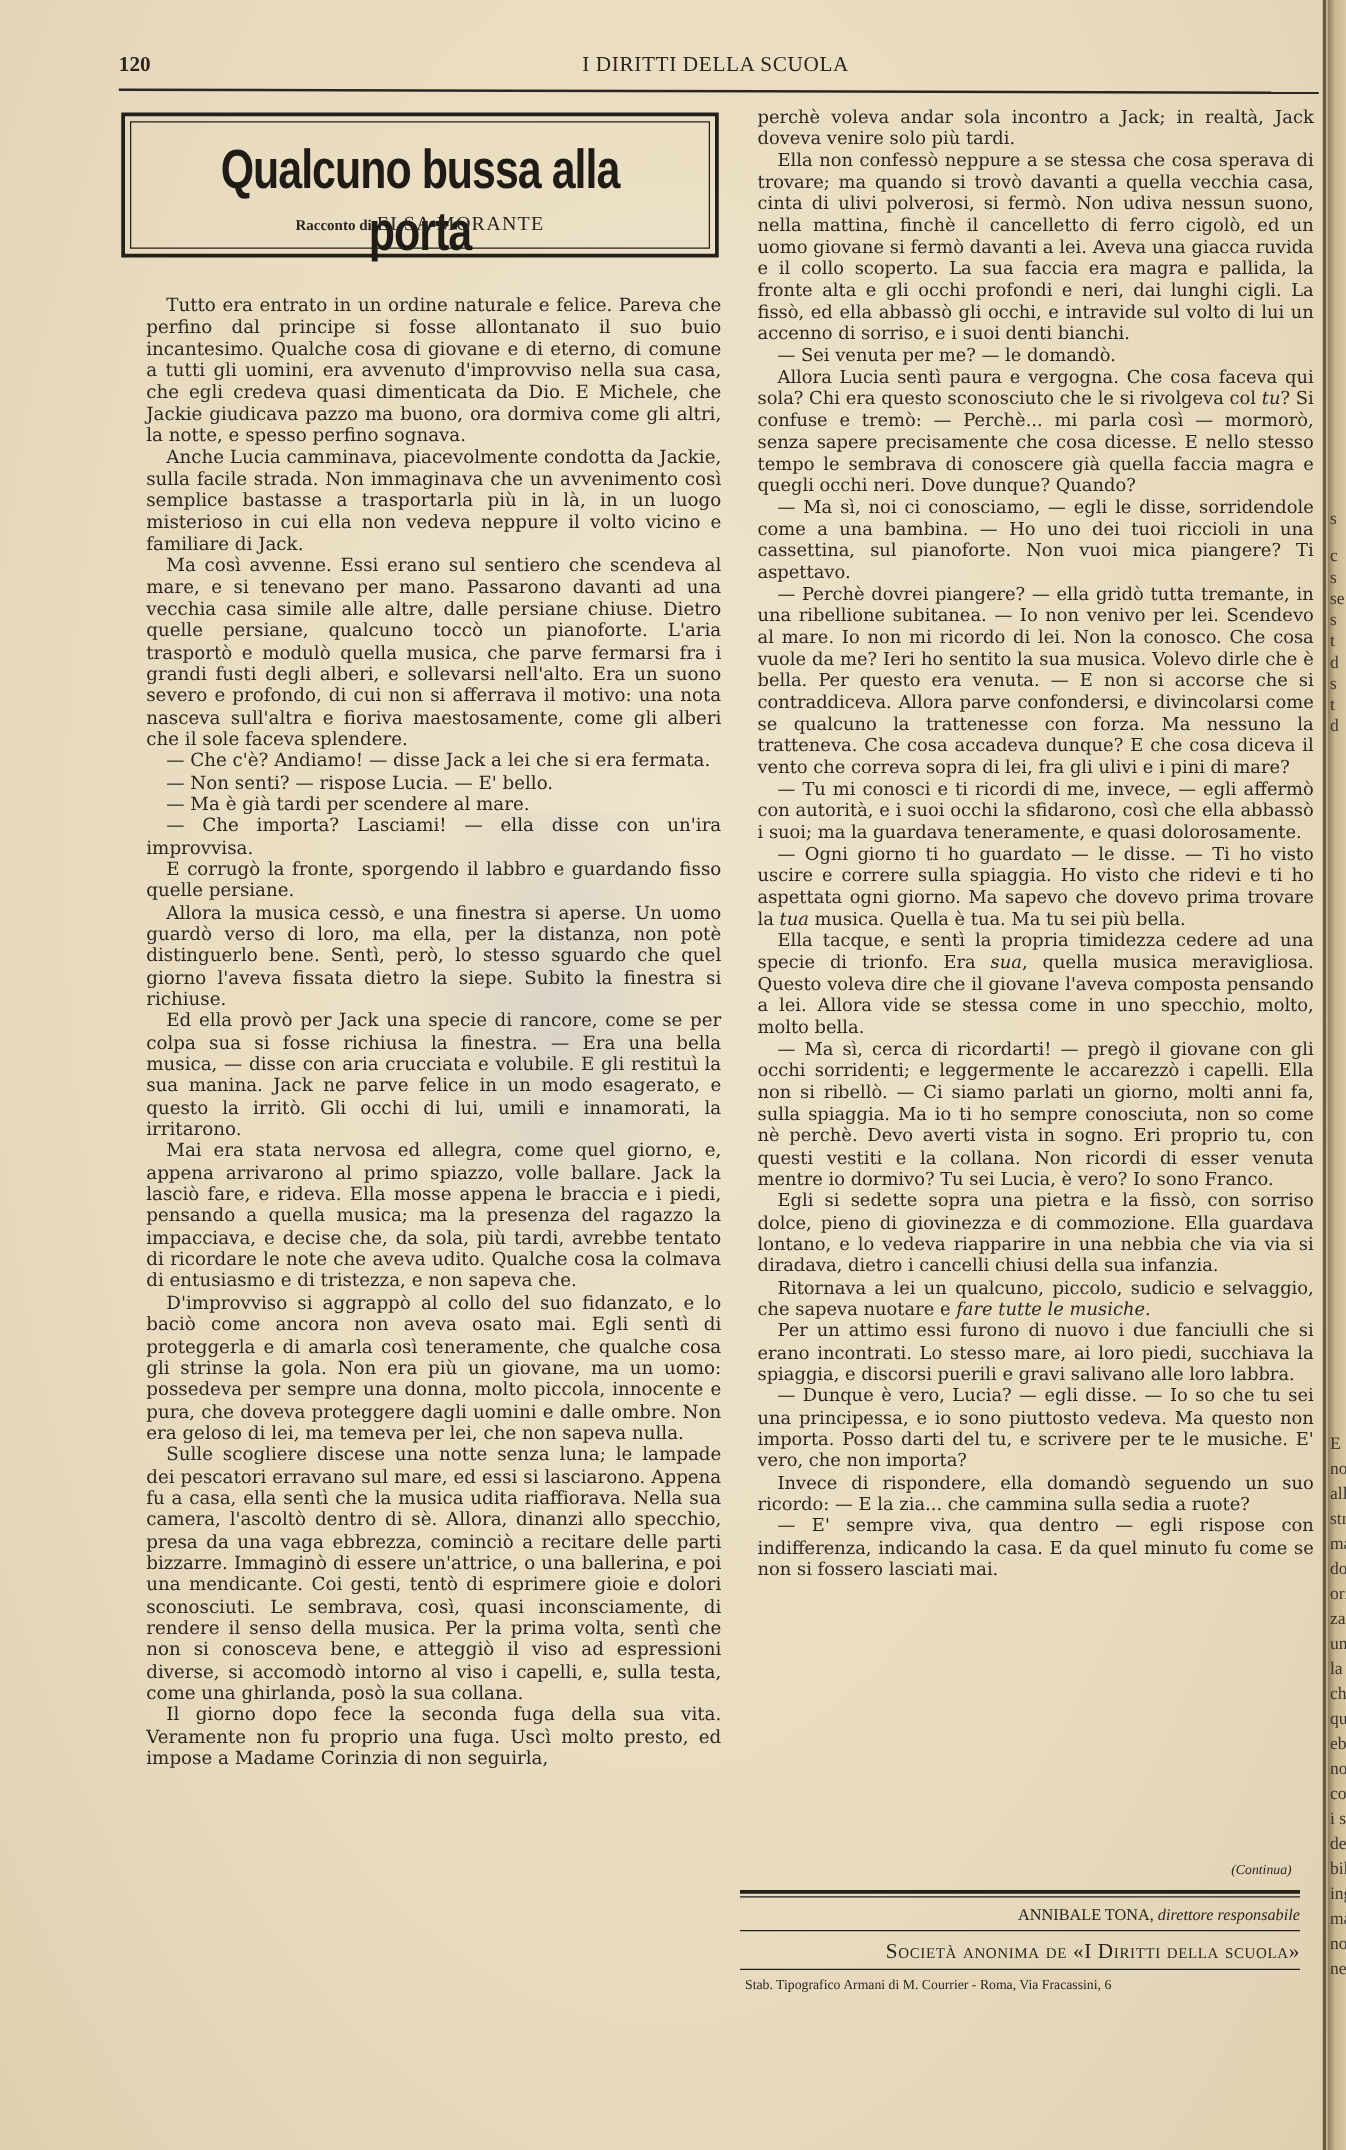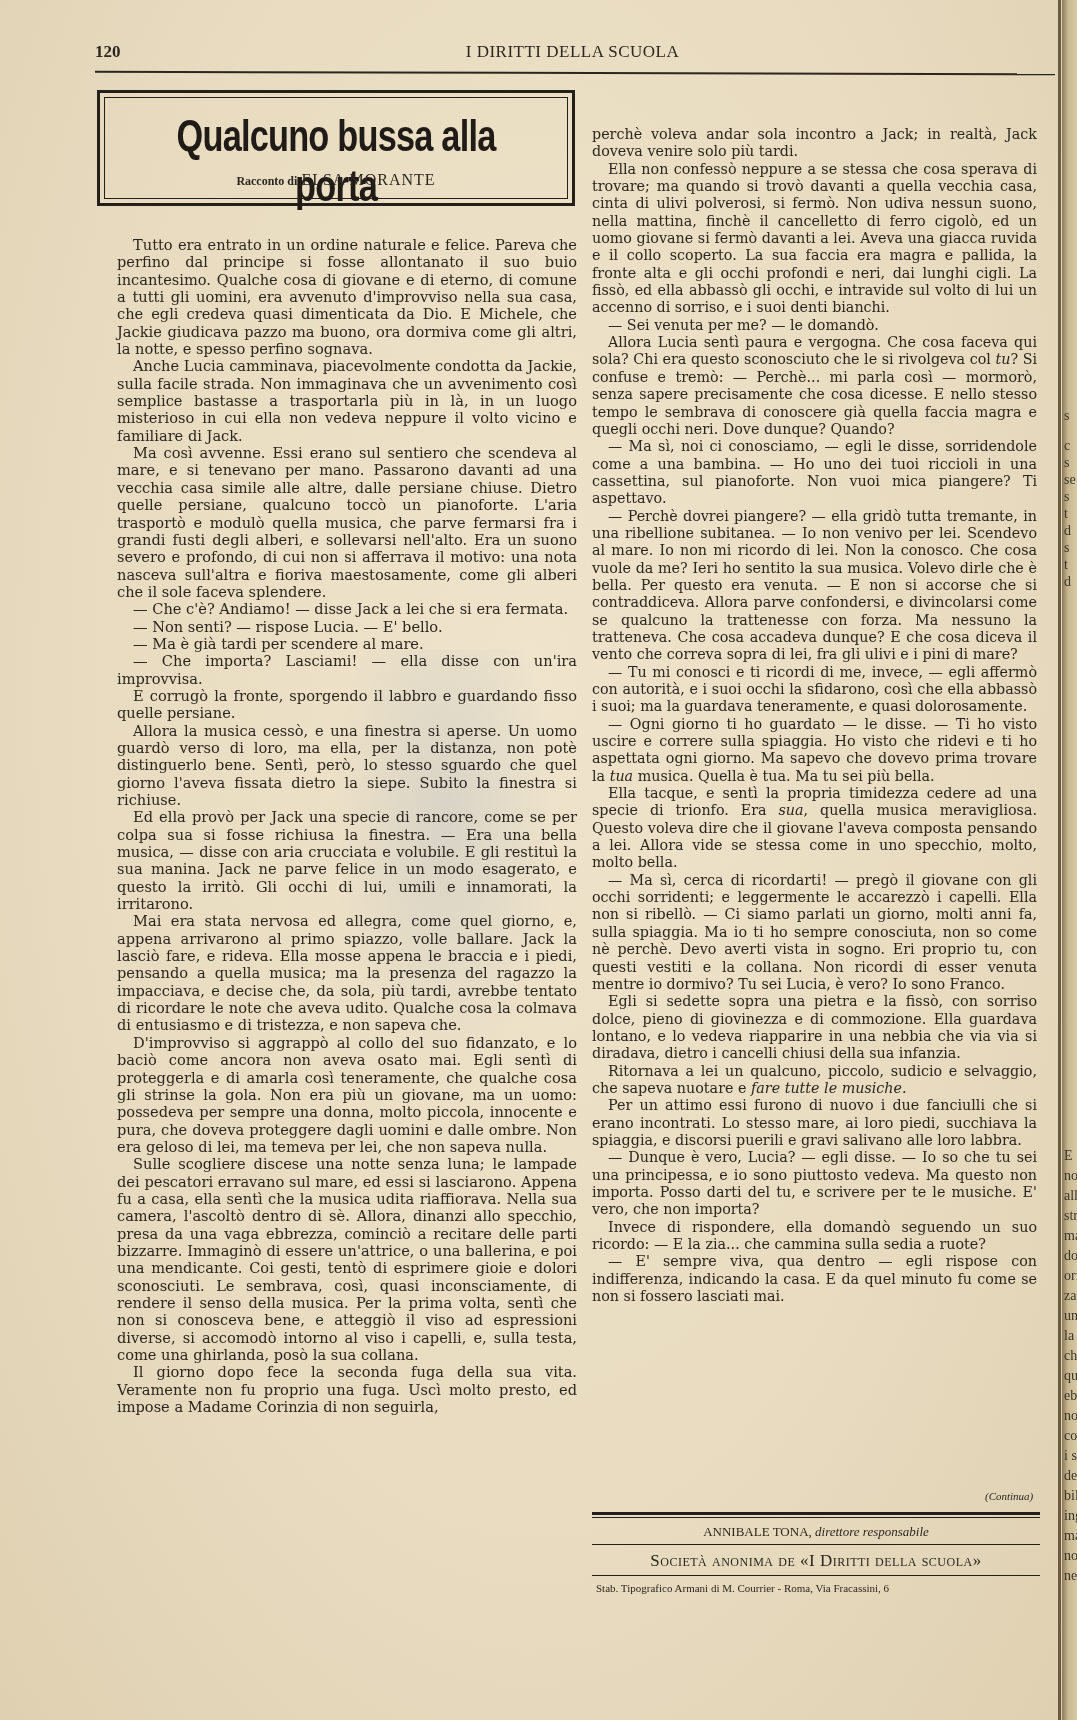--- a/index.html
+++ b/index.html
@@ -51,34 +51,34 @@
     font-family: "Liberation Serif", serif; font-size: 16px;
   }
   .byline .pre { font-size: 12px; font-weight: bold; }
   .byline .author { letter-spacing: 1px; }
 
   .col {
     position: absolute; font-family: "DejaVu Serif", serif; font-size: 14.6px;
     line-height: 17.35px; text-align: justify; color: #2b2620;
   }
   .col-left { left: 117px; top: 236px; width: 460px; }
-  .col-right { left: 592px; top: 86px; width: 445px; font-size: 14.3px; margin-top: 40px; }
+  .col-right { left: 606px; top: 86px; width: 445px; font-size: 14.3px; }
   .col p { margin: 0; text-indent: 16px; }
   .col p.noindent { text-indent: 0; }
   .col em { }
 
   .continua {
     position: absolute; left: 985px; top: 1490px; font-family: "Liberation Serif", serif;
     font-style: italic; font-size: 11px;
   }
   .colophon { position: absolute; left: 592px; top: 1512px; width: 448px; }
   .rule-thick { height: 3px; background: #231f1a; margin-bottom: 2px; }
   .rule-thin { height: 1px; background: #231f1a; }
   .colophon-line {
-    text-align: center; font-family: "Liberation Serif", serif; font-size: 13px; padding: 6px 0 4px;
+    text-align: right; font-family: "Liberation Serif", serif; font-size: 13px; padding: 6px 0 4px;
   }
   .colophon-line em { font-style: italic; }
   .smallcaps { font-variant: small-caps; font-size: 17px; letter-spacing: 0.5px; }
   .printer { text-align: left; padding-left: 4px; font-size: 11px; }
 
   .watermark {
     position: absolute; left: 330px; top: 650px; width: 230px; height: 420px;
     background: radial-gradient(ellipse at 50% 40%, rgba(140,160,190,0.22), rgba(140,160,190,0) 70%);
     pointer-events: none;
   }

